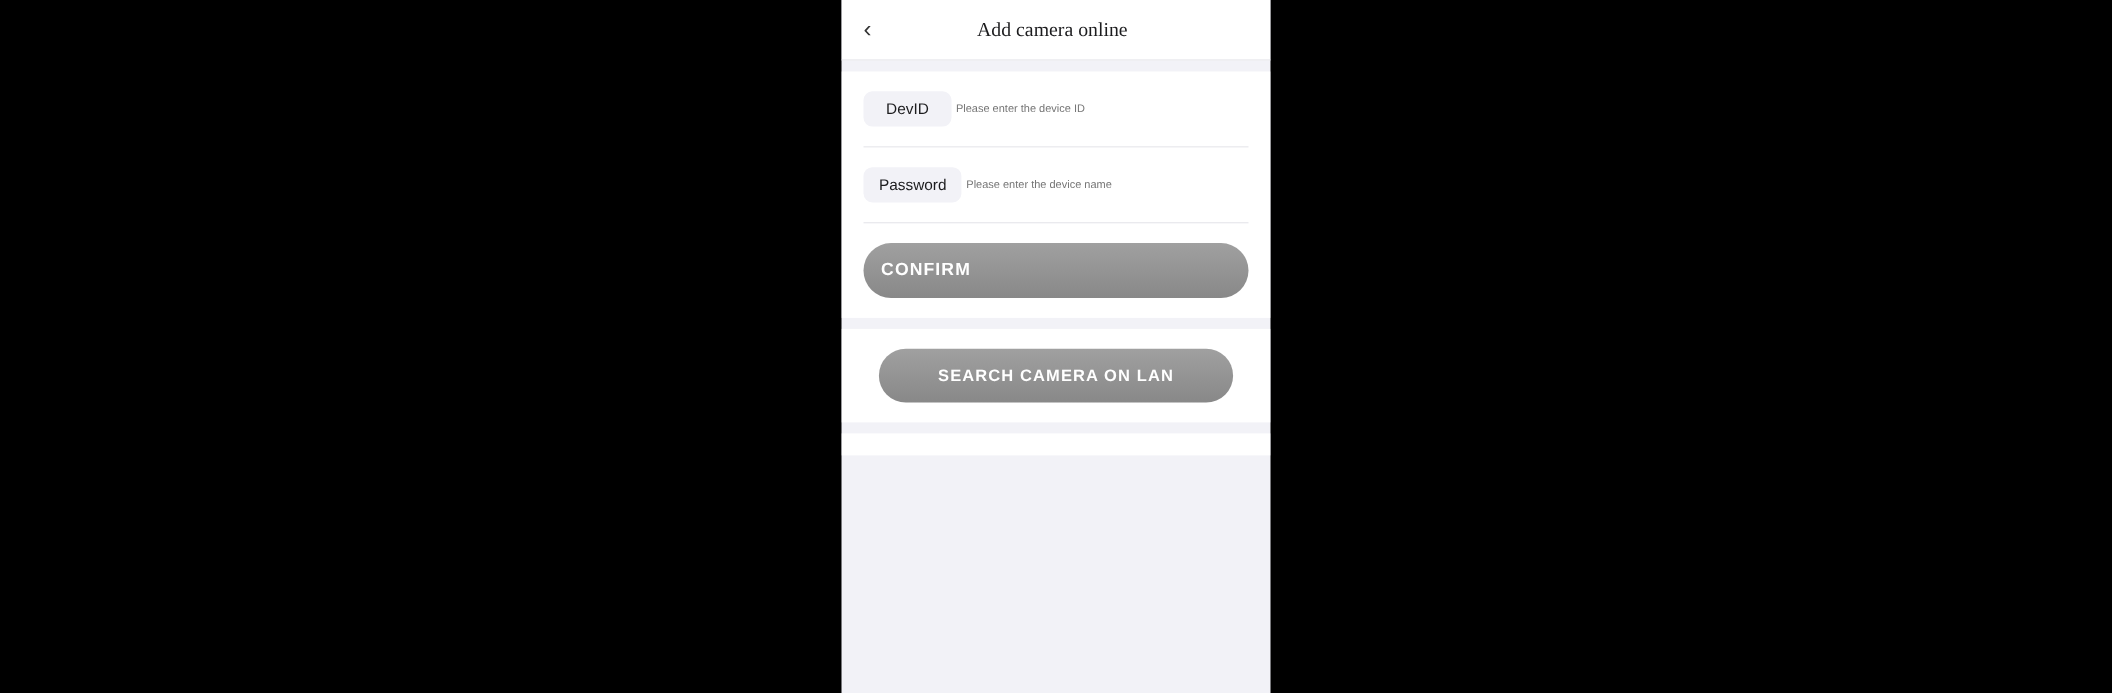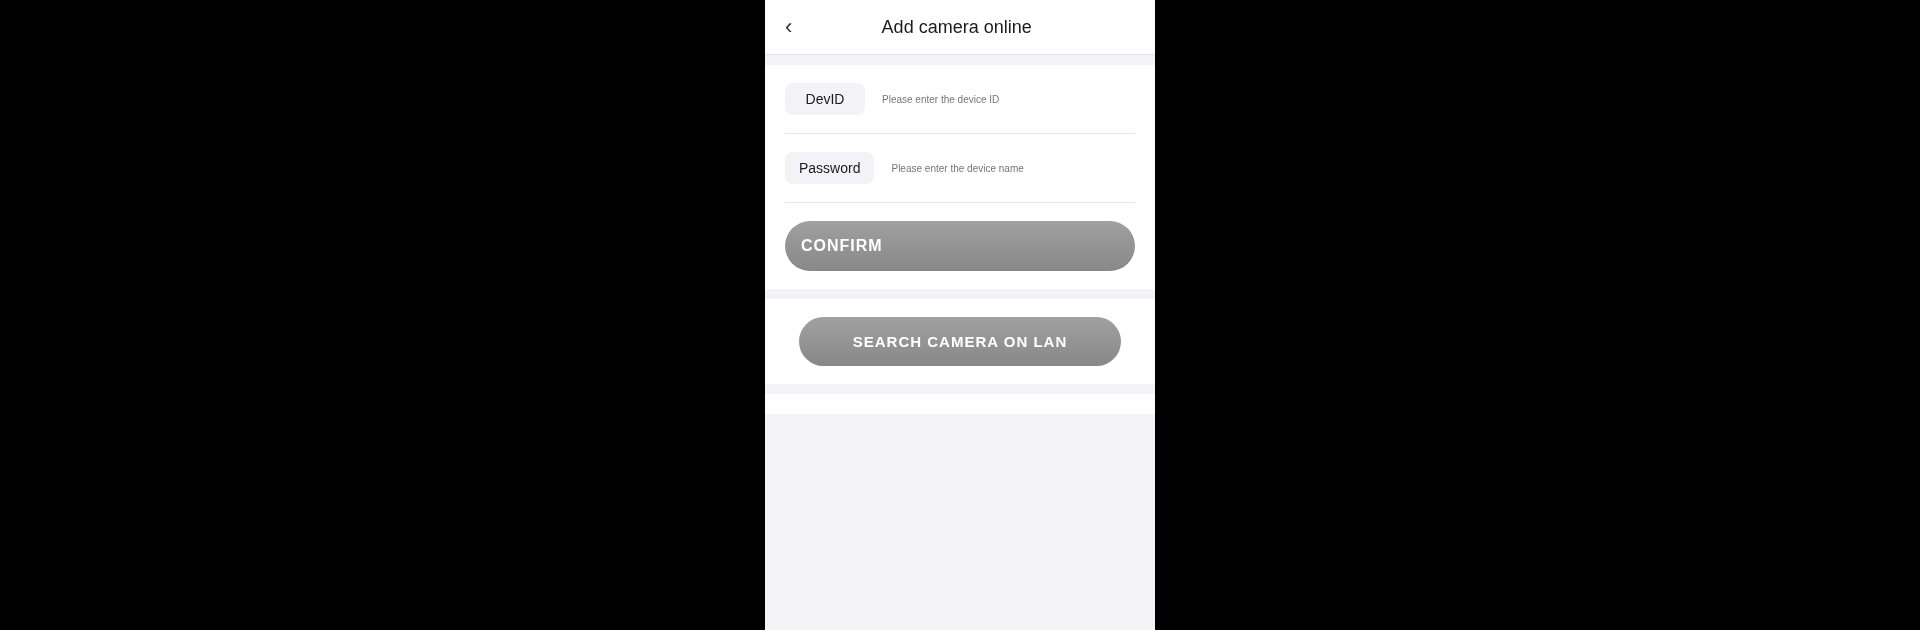--- a/index.html
+++ b/index.html
@@ -44,35 +44,36 @@
       line-height: 1;
     }
 
     .header-title {
       flex: 1;
       text-align: center;
       font-size: 18px;
       font-weight: 500;
       color: #1c1c1e;
       margin-right: 30px;
+      font-family: Liberation Serif, serif;
     }
 
     .form-card {
       background: #fff;
       margin: 10px 0 0 0;
       padding: 0 20px;
       border-radius: 0;
     }
 
     .form-row {
       display: flex;
       align-items: center;
       padding: 18px 0;
       border-bottom: 1px solid #e5e5ea;
-      gap: 17px;
+      gap: 4px;
     }
 
     .form-row:last-child {
       border-bottom: none;
     }
 
     .field-label {
       background: #f2f2f7;
       border-radius: 8px;
       padding: 8px 14px;

